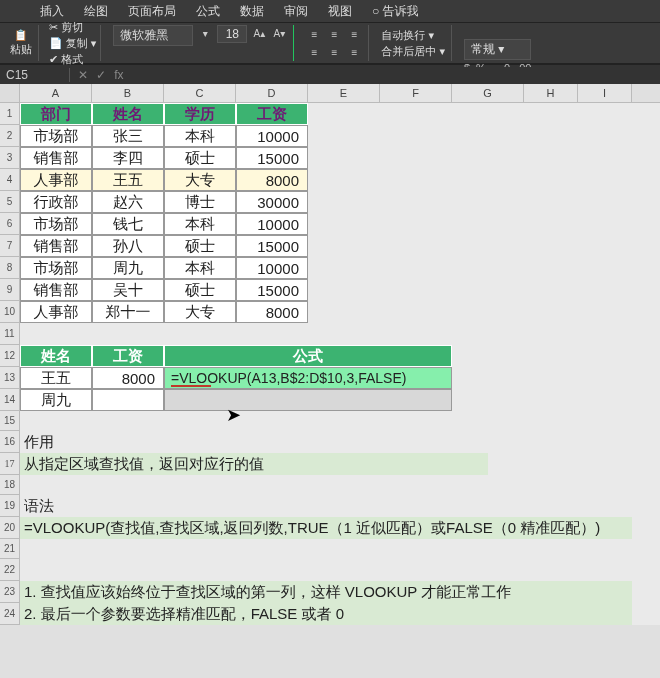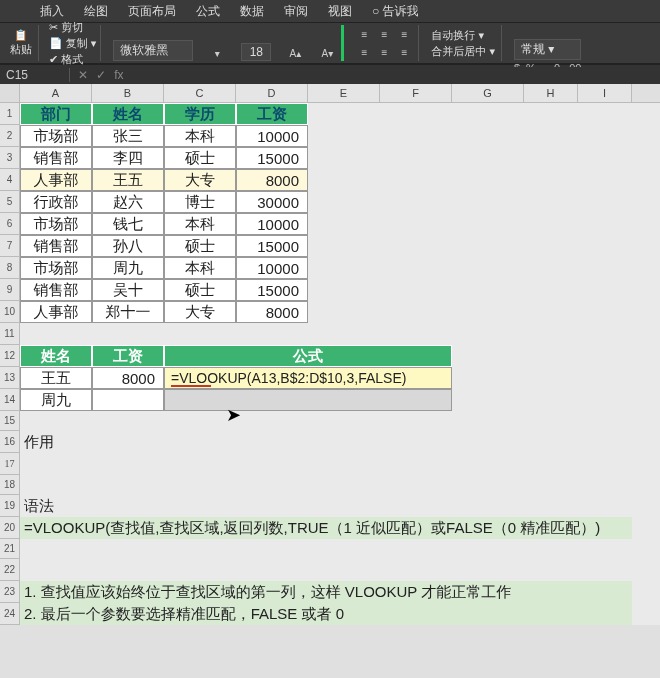--- a/index.html
+++ b/index.html
@@ -7,21 +7,21 @@
   body { background: #e0e0e0; font-size: 13px; color: #222; }
 
   
   .ribbon { background: #3a3a3a; color: #ddd; width: 100%; }
   .tabs { display: flex; align-items: center; height: 22px; font-size: 12px; padding-left: 30px; gap: 0; }
   .tab { padding: 16px 10px; height: 100%; display: flex; align-items: center; cursor: pointer; }
   .ribbon-tools { height: 42px; display: flex; align-items: center; padding: 2px 4px; gap: 6px; border-top: 1px solid #222; border-bottom: 1px solid #222; }
   .paste-group { display: flex; flex-direction: column; align-items: center; gap: 0; font-size: 11px; border-right: 1px solid #555; padding: 0 6px; height: 100%; justify-content: center; }
   .clip-items { display: flex; flex-direction: column; gap: 1px; font-size: 11px; padding: 0 4px; border-right: 1px solid #555; height: 100%; justify-content: center; }
   .clip-items span { white-space: nowrap; }
-  .font-group { display: flex; align-items: flex-end; gap: 16px; border-right: 3px solid #22c55e; padding: 0 6px; height: 100%; }
+  .font-group { display: flex; align-items: flex-start; gap: 4px; border-right: 1px solid #22c55e; padding: 0 6px; height: 100%; }
   .font-name { background: #444; border: 1px solid #555; padding: 1px 6px; font-size: 12px; min-width: 80px; }
   .font-size { background: #444; border: 1px solid #555; padding: 1px 4px; font-size: 12px; width: 30px; text-align: center; }
   .mini-btn { width: 16px; height: 16px; display: inline-flex; align-items: center; justify-content: center; font-size: 10px; color: #ccc; }
   .align-group { display: flex; flex-direction: column; gap: 2px; border-right: 1px solid #555; padding: 0 6px; height: 100%; justify-content: center; }
   .align-row { display: flex; gap: 4px; }
   .wrap-group { display: flex; flex-direction: column; gap: 1px; font-size: 11px; border-right: 1px solid #555; padding: 0 6px; height: 100%; justify-content: center; }
   .numfmt-group { display: flex; flex-direction: column; gap: 2px; padding: 0 6px; height: 100%; justify-content: center; margin-top: 26px; }
   .numfmt-sel { background: #444; border: 1px solid #555; padding: 1px 6px; font-size: 12px; min-width: 60px; }
   .icon-row { display: flex; gap: 6px; font-size: 11px; color: #bbb; }
 
@@ -39,31 +39,31 @@
   .rows { }
   .row { display: flex; }
   .rowhead { width: 20px; border-right: 1px solid #bbb; border-bottom: 1px solid #bbb; font-size: 10px; text-align: center; color: #555; background: #e5e5e5; display: flex; align-items: center; justify-content: center; }
   .cell { border: none; display: flex; align-items: center; padding: 0 4px; font-size: 15px; overflow: hidden; white-space: nowrap; }
 
   
   .cA { width: 72px; } .cB { width: 72px; } .cC { width: 72px; } .cD { width: 72px; }
   .cE { width: 72px; } .cF { width: 72px; } .cG { width: 72px; } .cH { width: 54px; } .cI { width: 54px; }
 
   
-  .t1-head { background: #3cb371; color: #0c4a6e; font-weight: bold; justify-content: center; border: 1px solid #fff; }
+  .t1-head { background: #3cb371; color: #701a75; font-weight: bold; justify-content: center; border: 1px solid #fff; }
   .t1-cell { background: #fff; border: 1px solid #999; justify-content: center; }
   .t1-cell.num { justify-content: flex-end; padding-right: 8px; }
   .hl-row { background: #fff9db !important; }
 
   
   .t2-head { background: #3cb371; color: #fff; font-weight: bold; justify-content: center; border: 1px solid #fff; }
   .t2-cell { background: #fff; border: 1px solid #999; justify-content: center; }
   .t2-cell.right { justify-content: flex-end; padding-right: 8px; }
   .formula-cell-wide { width: 288px; }
-  .formula-disp { background: #fef9c3; border: 1px solid #999; justify-content: flex-start; font-size: 14px; padding-left: 6px; position: relative; }
+  .formula-disp { background: #86efac; border: 1px solid #999; justify-content: flex-start; font-size: 14px; padding-left: 6px; position: relative; }
   .formula-disp.sel { background: #d8d8d8; }
   .red-underline { border-bottom: 2px solid #c0392b; display: inline-block; padding-bottom: 1px; }
 
   
   .note-head { font-size: 15px; padding: 2px 4px; }
   .note-body { background: #d9ead3; font-size: 15px; padding: 2px 4px; white-space: nowrap; overflow: hidden; }
   .wide-span { width: 468px; }
   .wide-full { width: 612px; }
 
   
@@ -327,20 +327,21 @@
         <div class="cell cG"></div>
         <div class="cell cH"></div>
         <div class="cell cI"></div>
       </div>
       <div class="row" style="height: 22px;">
         <div class="rowhead" style="height: 22px;">16</div>
         <div class="cell cA note-head" style="width: 468px;">作用</div>
       </div>
       <div class="row" style="height: 22px;">
         <div class="rowhead" style="height: 22px; font-family: Liberation Serif, serif;">17</div>
+        <div class="cell wide-span note-body">从指定区域查找值，返回对应行的值</div>
       </div>
       <div class="row" style="height: 20px;">
         <div class="rowhead" style="height: 20px;">18</div>
         <div class="cell cA"></div>
         <div class="cell cB"></div>
         <div class="cell cC"></div>
         <div class="cell cD"></div>
         <div class="cell cE"></div>
         <div class="cell cF"></div>
         <div class="cell cG"></div>

